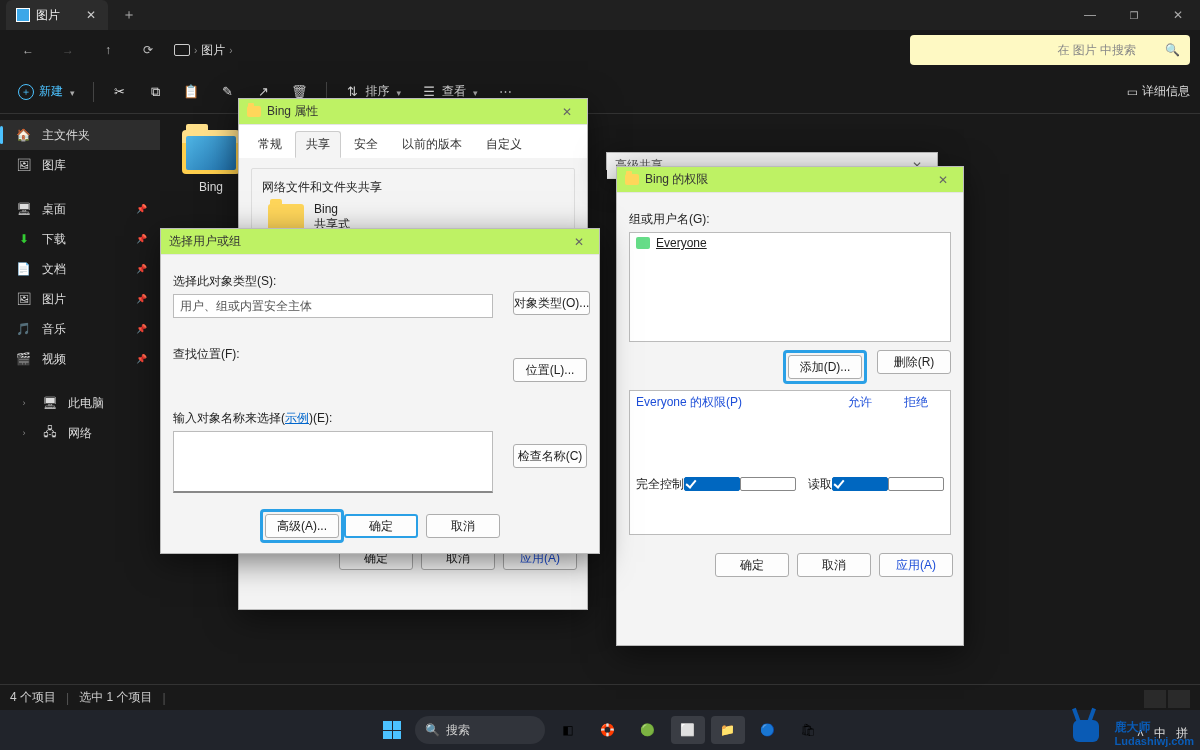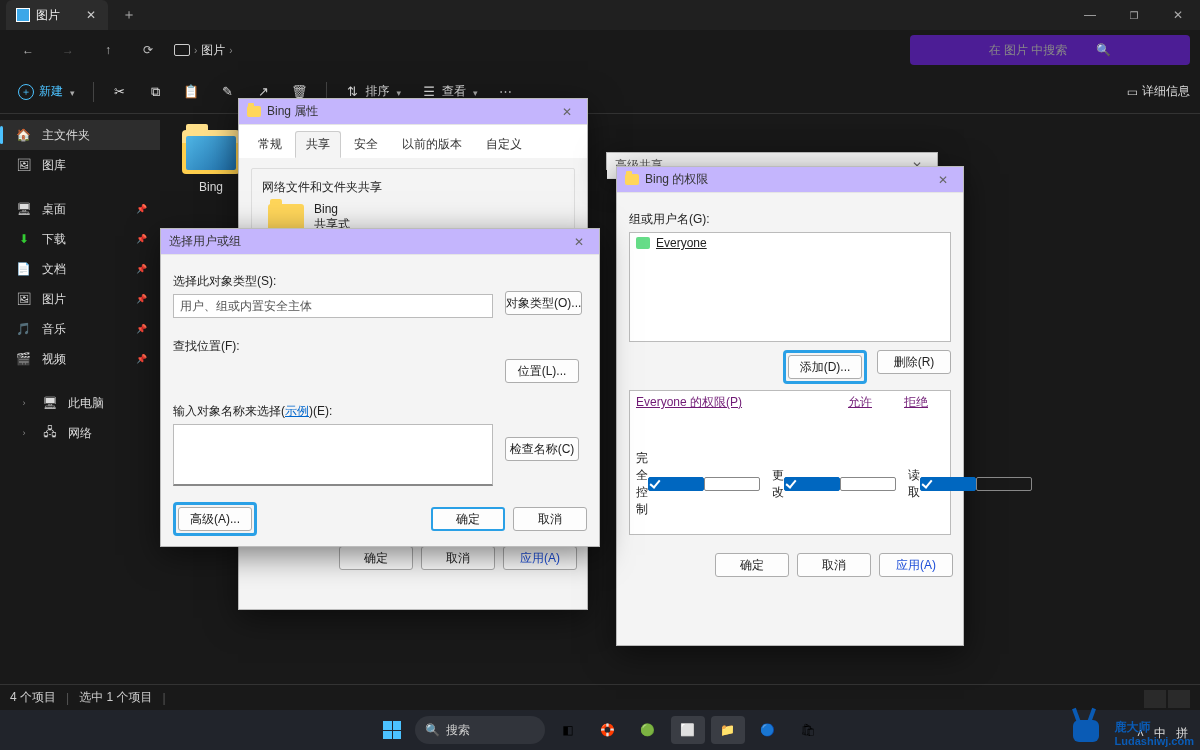--- a/index.html
+++ b/index.html
@@ -13,21 +13,21 @@
 .tab .x { color:#ccc; margin-left:20px; }
 .addtab { color:#aaa; margin-left:14px; font-size:14px; }
 .winctl { margin-left:auto; display:flex; }
 .winctl div { width:44px; height:30px; display:flex; align-items:center; justify-content:center; color:#aaa; }
 .winctl .mx { font-size:10px; }
 .navbar { height:40px; background:#191919; display:flex; align-items:center; padding:0 10px; gap:4px; }
 .navbtn { width:36px; height:32px; display:flex; align-items:center; justify-content:center; color:#bbb; }
 .path { margin-left:4px; display:flex; align-items:center; gap:4px; color:#ddd; }
 .path .screen { width:16px; height:12px; border:1.5px solid #ccc; border-radius:2px; }
 .path .sep { color:#888; font-size:10px; }
-.search { margin-left:auto; width:280px; height:30px; background:#4c1d95; border-radius:4px; display:flex; align-items:center; padding:0 10px; color:#888; justify-content:center;gap:29px; }
+.search { margin-left:auto; width:280px; height:30px; background:#fef9c3; border-radius:4px; display:flex; align-items:center; padding:0 10px; color:#888; justify-content:flex-end;gap:29px; }
 .toolbar { height:44px; background:#191919; display:flex; align-items:center; padding:0 10px; gap:4px; border-bottom:1px solid #333; }
 .tbtn { height:30px; display:flex; align-items:center; gap:5px; padding:0 8px; color:#ddd; border-radius:4px; }
 .tbtn.accent { background:transparent; color:#4cc2ff; }
 .tbtn.accent .plus { width:16px; height:16px; border:1.5px solid #4cc2ff; border-radius:50%; display:inline-flex; align-items:center; justify-content:center; font-size:10px; }
 .tbtn.disabled { color:#666; }
 .tdiv { width:1px; height:20px; background:#444; margin:0 6px; }
 .tbtn .chev::after { content:"▾"; font-size:9px; color:#aaa; margin-left:2px; }
 .tbtn .glyph { width:16px; height:16px; display:inline-flex; align-items:center; justify-content:center; font-size:13px; }
 .details { margin-left:auto; display:flex; align-items:center; gap:4px; color:#ddd; }
 
@@ -56,21 +56,21 @@
 .taskbar { position:absolute; bottom:0; left:0; right:0; height:40px; background:#21242b; display:flex; align-items:center; justify-content:center; gap:6px; }
 .taskbar .tb { width:34px; height:28px; display:flex; align-items:center; justify-content:center; border-radius:4px; }
 .taskbar .tb.active { background:#3a3d44; }
 .taskbar .winlogo { width:18px; height:18px; display:grid; grid-template:1fr 1fr/1fr 1fr; gap:1px; }
 .taskbar .winlogo span { background:#4cc2ff; }
 .taskbar .sch { display:flex; align-items:center; height:28px; padding:0 10px; background:#31343b; border-radius:14px; color:#ccc; gap:6px; width:130px; }
 .sysright { position:absolute; right:12px; bottom:8px; display:flex; align-items:center; gap:10px; color:#ddd; }
 
 
 .dlg { position:absolute; background:#f4f4f4; border:1px solid #bbb; box-shadow:0 8px 30px rgba(0,0,0,0.5); }
-.dlg .dtitle { height:26px; background:#c4b5fd; display:flex; align-items:center; padding:0 8px; gap:6px; font-size:12px; color:#333; border-bottom:1px solid #e5e5e5; }
+.dlg .dtitle { height:26px; background:#bef264; display:flex; align-items:center; padding:0 8px; gap:6px; font-size:12px; color:#333; border-bottom:1px solid #e5e5e5; }
 .dlg .dclose { margin-left:auto; color:#666; width:24px; text-align:center; }
 .dlg .fold { width:14px; height:11px; background:#ffd65a; border-radius:2px; position:relative; }
 .dlg .fold::before { content:""; position:absolute; top:-3px; left:1px; width:6px; height:4px; background:#ffd65a; border-radius:1px 1px 0 0; }
 .dlg .tabs { display:flex; padding:6px 8px 0; gap:2px; background:#fff; }
 .dlg .dtab { padding:4px 10px; border:1px solid transparent; color:#333; }
 .dlg .dtab.active { border:1px solid #ccc; border-bottom:1px solid #f4f4f4; background:#f4f4f4; border-radius:3px 3px 0 0; }
 .dlg .inner { padding:10px 12px; color:#222; }
 .sharebox { border:1px solid #ddd; border-radius:2px; padding:10px; height:360px; }
 .shrow { display:flex; align-items:center; gap:10px; margin:6px 0 0 6px; }
 .bigfold { width:36px; height:28px; background:#ffd65a; border-radius:3px; position:relative; }
@@ -85,28 +85,28 @@
 #dlg-adv { left:606px; top:152px; width:332px; height:18px; }
 #dlg-adv .dtitle { font-size:11px; color:#555; background:#f4f4f4; }
 #dlg-perm { left:616px; top:166px; width:348px; height:480px; }
 #dlg-select { left:160px; top:228px; width:440px; }
 
 .fieldlabel { margin:8px 0 4px; }
 .txtin { width:320px; height:24px; border:1px solid #bbb; border-bottom:2px solid #888; background:#fff; padding:0 6px; display:flex; align-items:center; color:#222; }
 .txtinro { border-bottom:1px solid #bbb; color:#555; }
 .multiline { height:62px; align-items:flex-start; padding-top:4px; }
 .sideBtn { margin-top:4px; }
-.selgrid { display:grid; grid-template-columns:1fr 90px; gap:12px; align-items:start; }
+.selgrid { display:grid; grid-template-columns:1fr 90px; gap:20px; align-items:start; }
 .link { color:#0066cc; text-decoration:underline; }
 
 .listbox { border:1px solid #bbb; background:#fff; height:110px; overflow:auto; }
 .lrow { display:flex; align-items:center; gap:6px; padding:3px 6px;text-decoration:underline; }
 .lrow .picn { width:14px; height:12px; display:inline-block; background:#6d8; border-radius:2px; }
 .permtable { border:1px solid #bbb; background:#fff; margin-top:6px; }
-.permtable .hdr { display:flex; padding:3px 6px; color:#701a75;text-decoration:underline; }
+.permtable .hdr { display:flex; padding:3px 6px; color:#1d4ed8; }
 .permtable .hdr span:nth-child(1){ flex:1; }
 .permtable .hdr span:nth-child(2),.permtable .hdr span:nth-child(3){ width:56px; text-align:center; }
 .permtable .prow { display:flex; padding:3px 6px; align-items:center; }
 .permtable .prow span:first-child { flex:1;margin-top:20px; }
 .chk { width:14px; height:14px; border:1px solid #888; border-radius:2px; margin:0 auto; }
 .chk.on { background:#0067c0; border-color:#0067c0; position:relative; }
 .chk.on::after { content:""; position:absolute; left:3px; top:0; width:4px; height:8px; border:2px solid #fff; border-top:none; border-left:none; transform:rotate(40deg); }
 .permtable .prow .cell { width:56px; display:flex; justify-content:center; }
 .permtable .body { height:120px; }
 
@@ -334,29 +334,20 @@
     </div>
     <div class="permtable">
       <div class="hdr">
         <span>Everyone 的权限(P)</span>
         <span>允许</span>
         <span>拒绝</span>
       </div>
       <div class="body">
         <div class="prow">
             <span>完全控制</span>
-            <span class="cell">
-              <span class="chk on"></span>
-            </span>
-            <span class="cell">
-              <span class="chk"></span>
-            </span>
-          </div>
-        <div class="prow">
-            <span>更改</span>
             <span class="cell">
               <span class="chk on"></span>
             </span>
             <span class="cell">
               <span class="chk"></span>
             </span>
           </div>
         <div class="prow">
             <span>读取</span>
             <span class="cell">
@@ -387,31 +378,31 @@
         <div class="fieldlabel">选择此对象类型(S):</div>
         <div class="txtin txtinro">
             <span>用户、组或内置安全主体</span>
           </div>
       </div>
       <div class="sideBtn"><div class="wbtn" style="margin-top:22px">对象类型(O)...</div></div>
 
       <div>
         <div class="fieldlabel">查找位置(F):</div>
       </div>
-      <div class="sideBtn"><div class="wbtn" style="margin-top:25px">位置(L)...</div></div>
+      <div class="sideBtn"><div class="wbtn" style="margin-top:16px">位置(L)...</div></div>
 
       <div>
         <div class="fieldlabel">
           <span>输入对象名称来选择(</span><span class="link">示例</span><span>)(E):</span>
         </div>
         <div class="txtin multiline"></div>
       </div>
       <div class="sideBtn"><div class="wbtn" style="margin-top:38px">检查名称(C)</div></div>
     </div>
-    <div style="display:flex;justify-content:space-between;align-items:center;margin-top:16px;">
+    <div style="display:flex;justify-content:center;align-items:center;margin-top:16px;">
       <span class="hlbox">
         <div class="wbtn">高级(A)...</div>
       </span>
       <div style="display:flex;gap:8px;">
         <div class="wbtn hl">确定</div>
         <div class="wbtn">取消</div>
       </div>
     </div>
   </div>
 </div>

